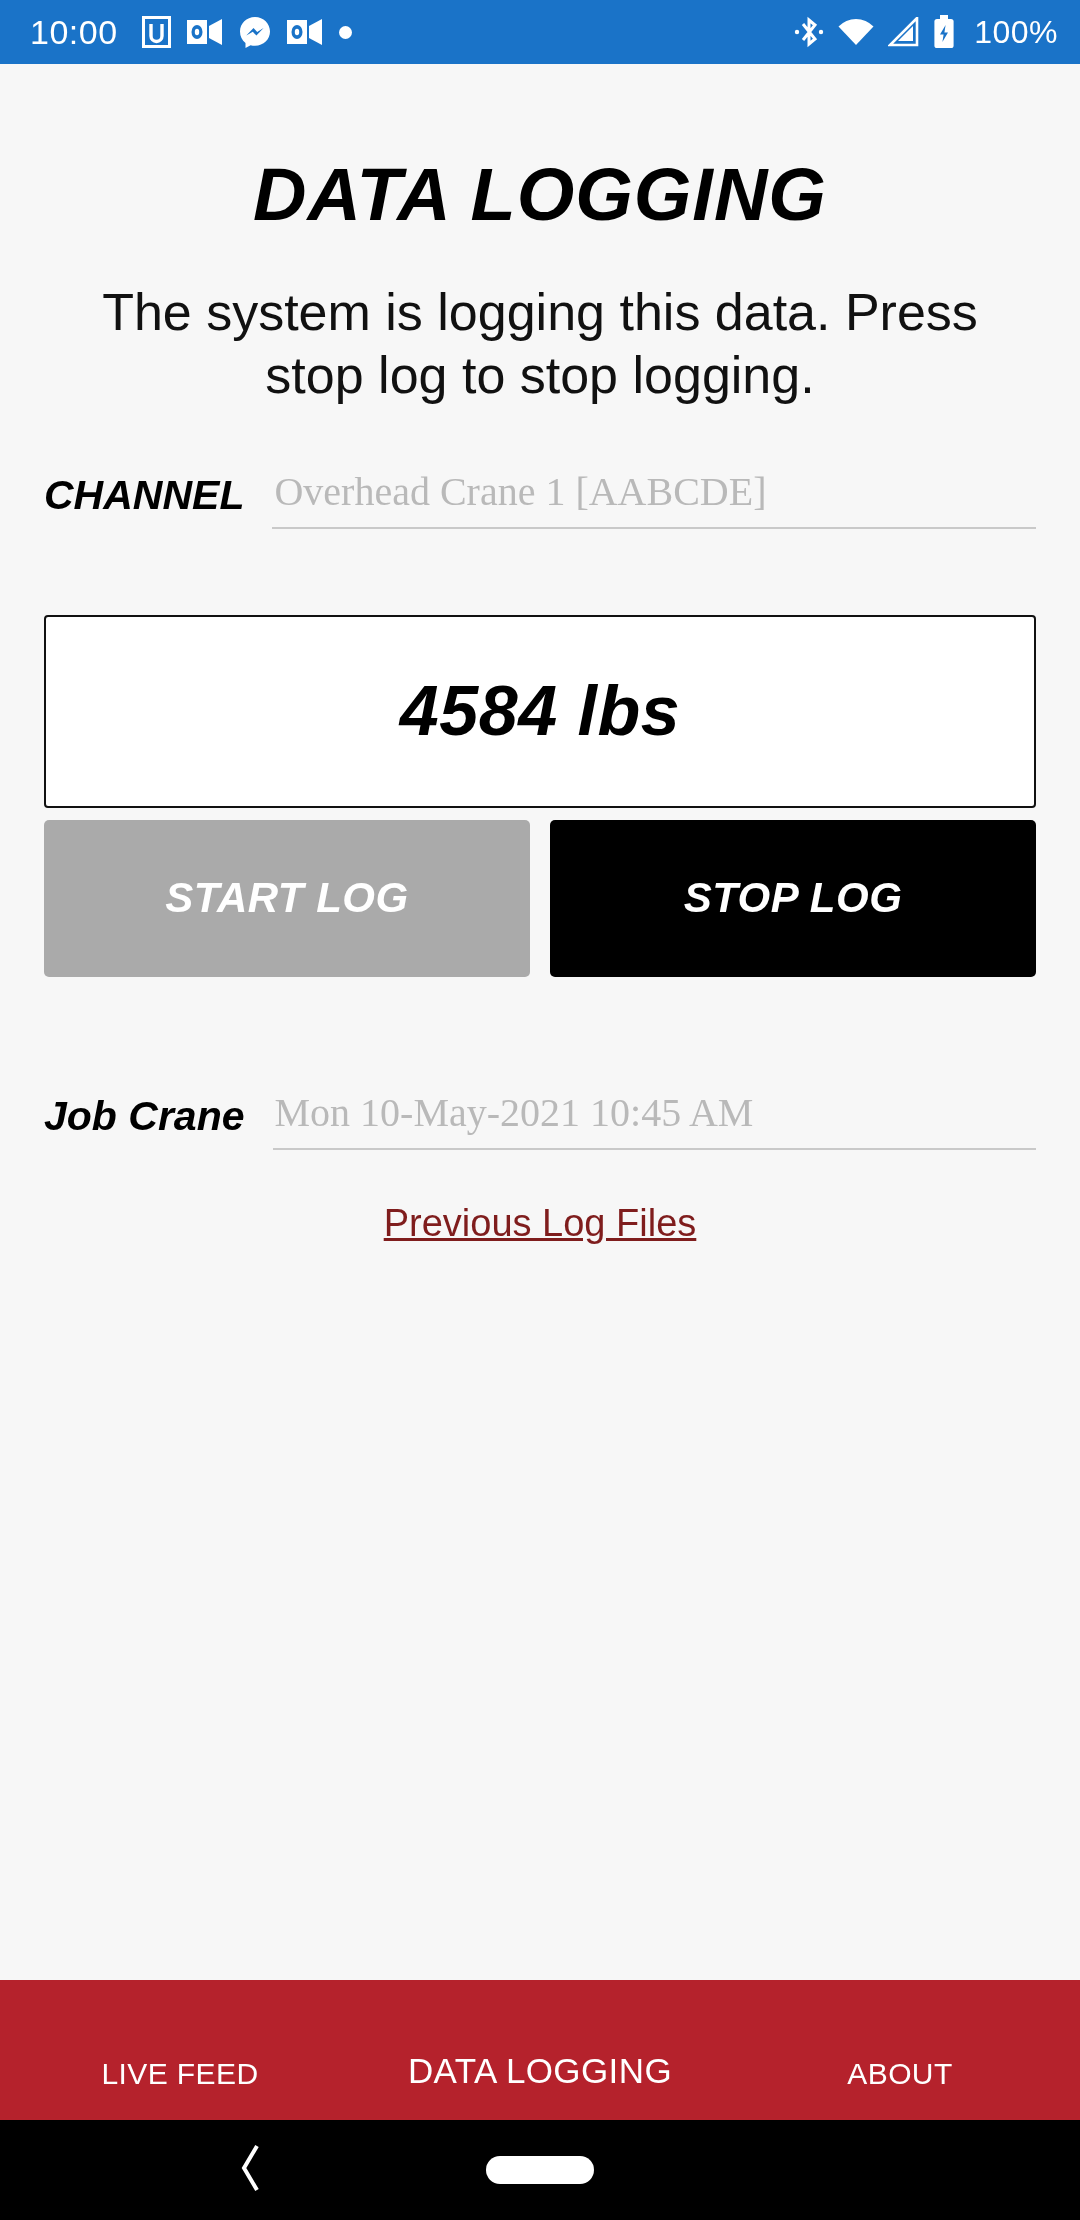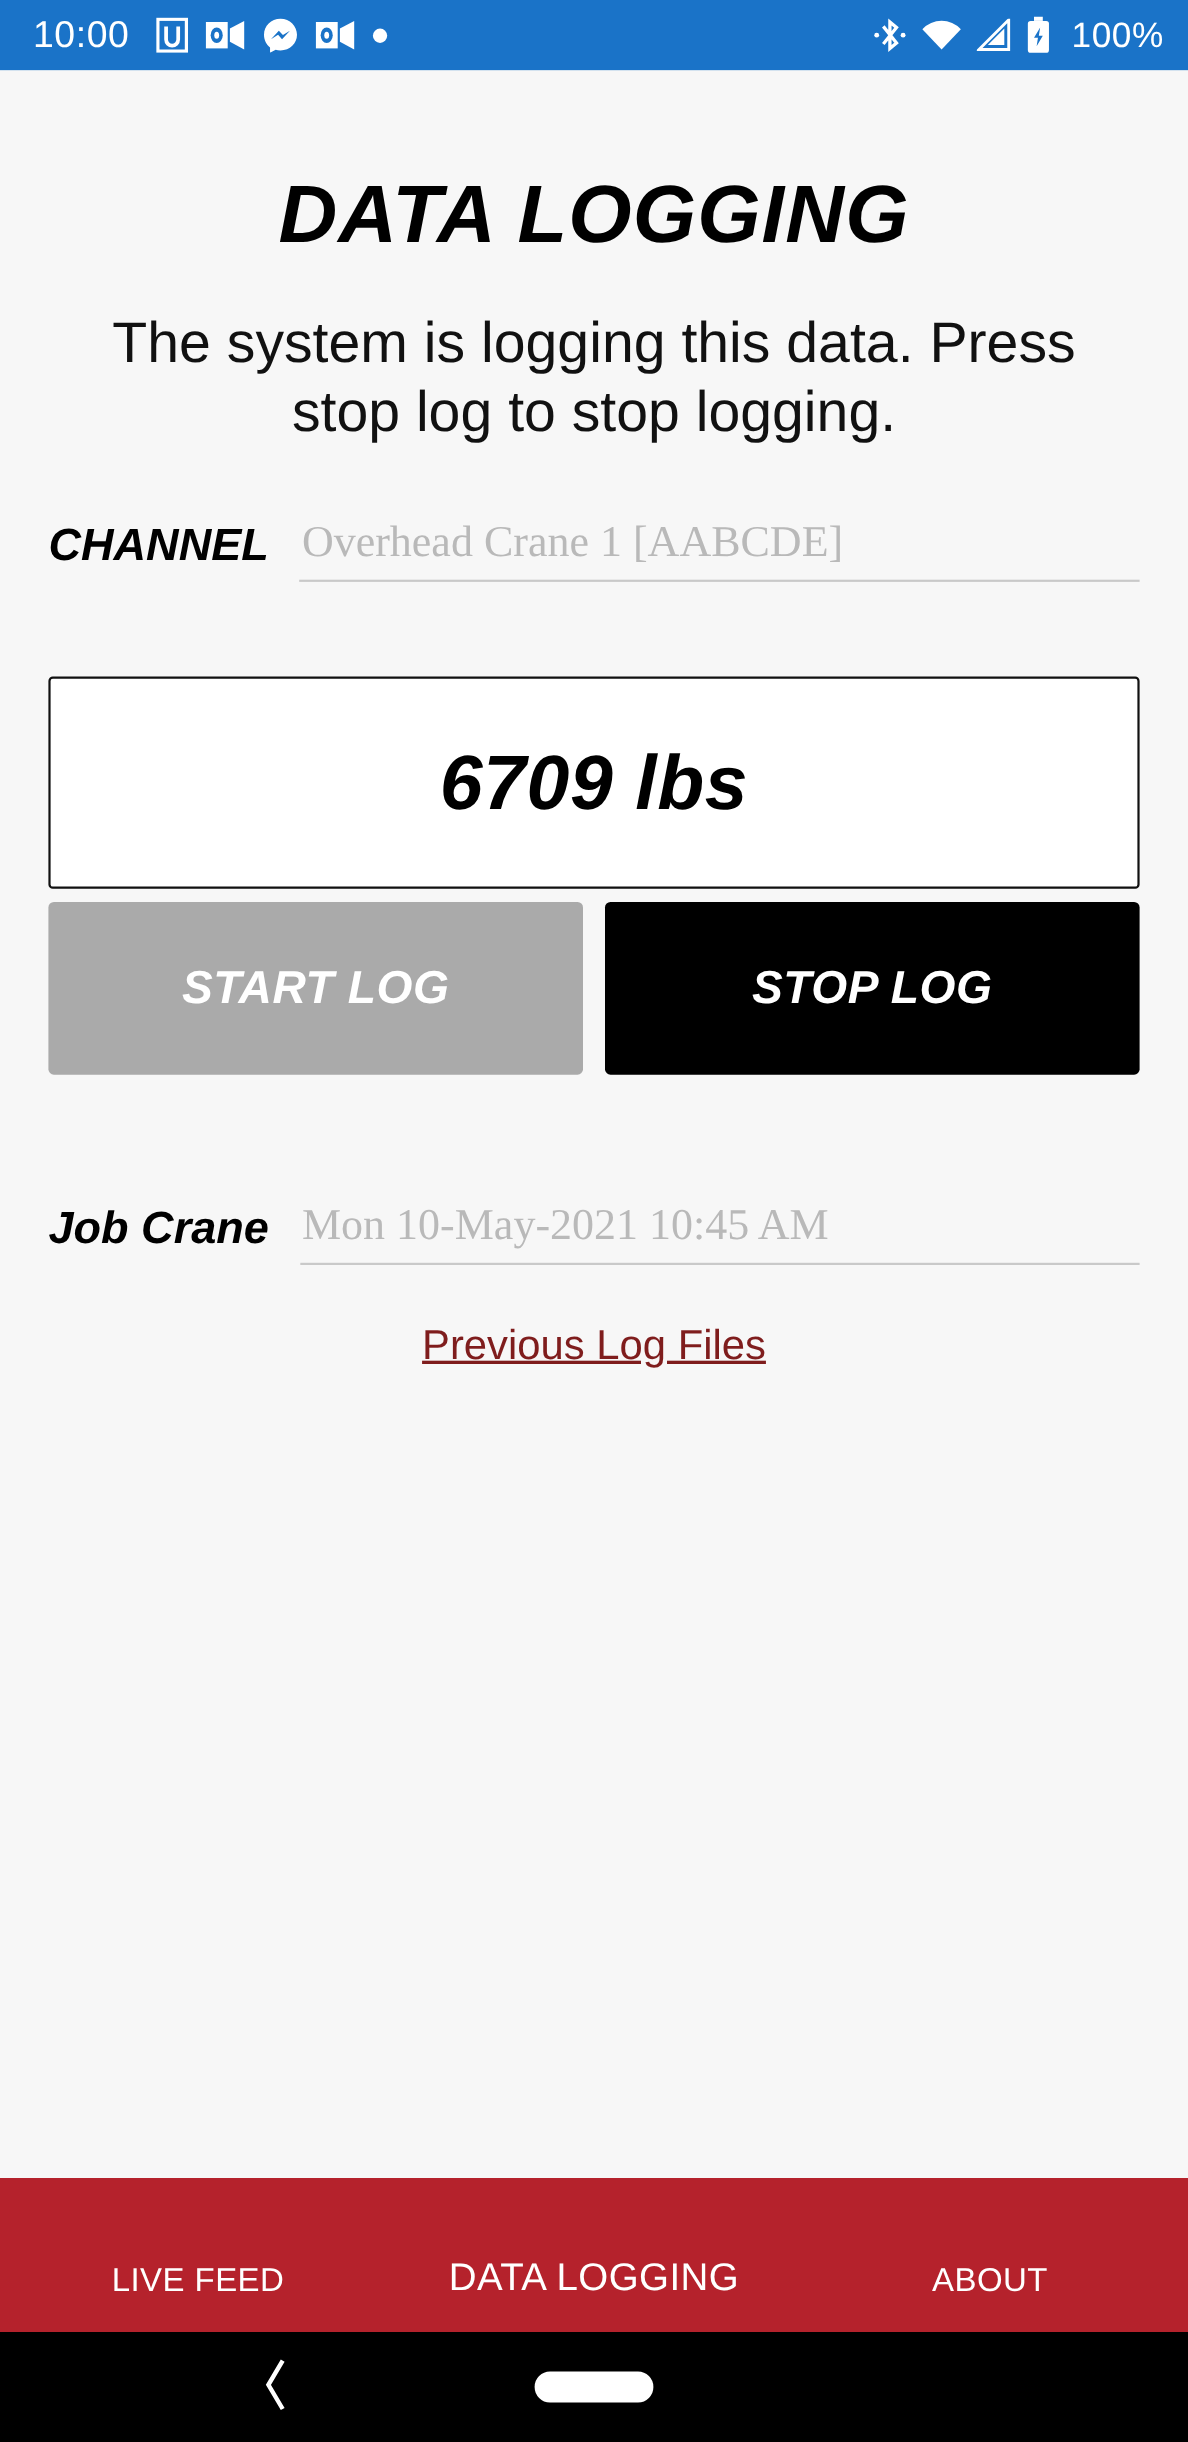--- a/index.html
+++ b/index.html
@@ -206,21 +206,21 @@
     <div class="description">The system is logging this data. Press stop log to stop logging.</div>
 
     <div class="field-row">
       <div class="field-label">CHANNEL</div>
       <div class="field-input-wrap">
         <input class="field-input" type="text" placeholder="Overhead Crane 1 [AABCDE]" style="">
       </div>
     </div>
 
     <div class="weight-box">
-      <div class="weight-value">6709 lbs</div>
+      <div class="weight-value">4584 lbs</div>
     </div>
 
     <div class="btn-row">
       <button class="btn btn-disabled">START LOG</button>
       <button class="btn btn-primary">STOP LOG</button>
     </div>
 
     <div class="field-row job-row">
       <div class="field-label">Job Crane</div>
       <div class="field-input-wrap">

